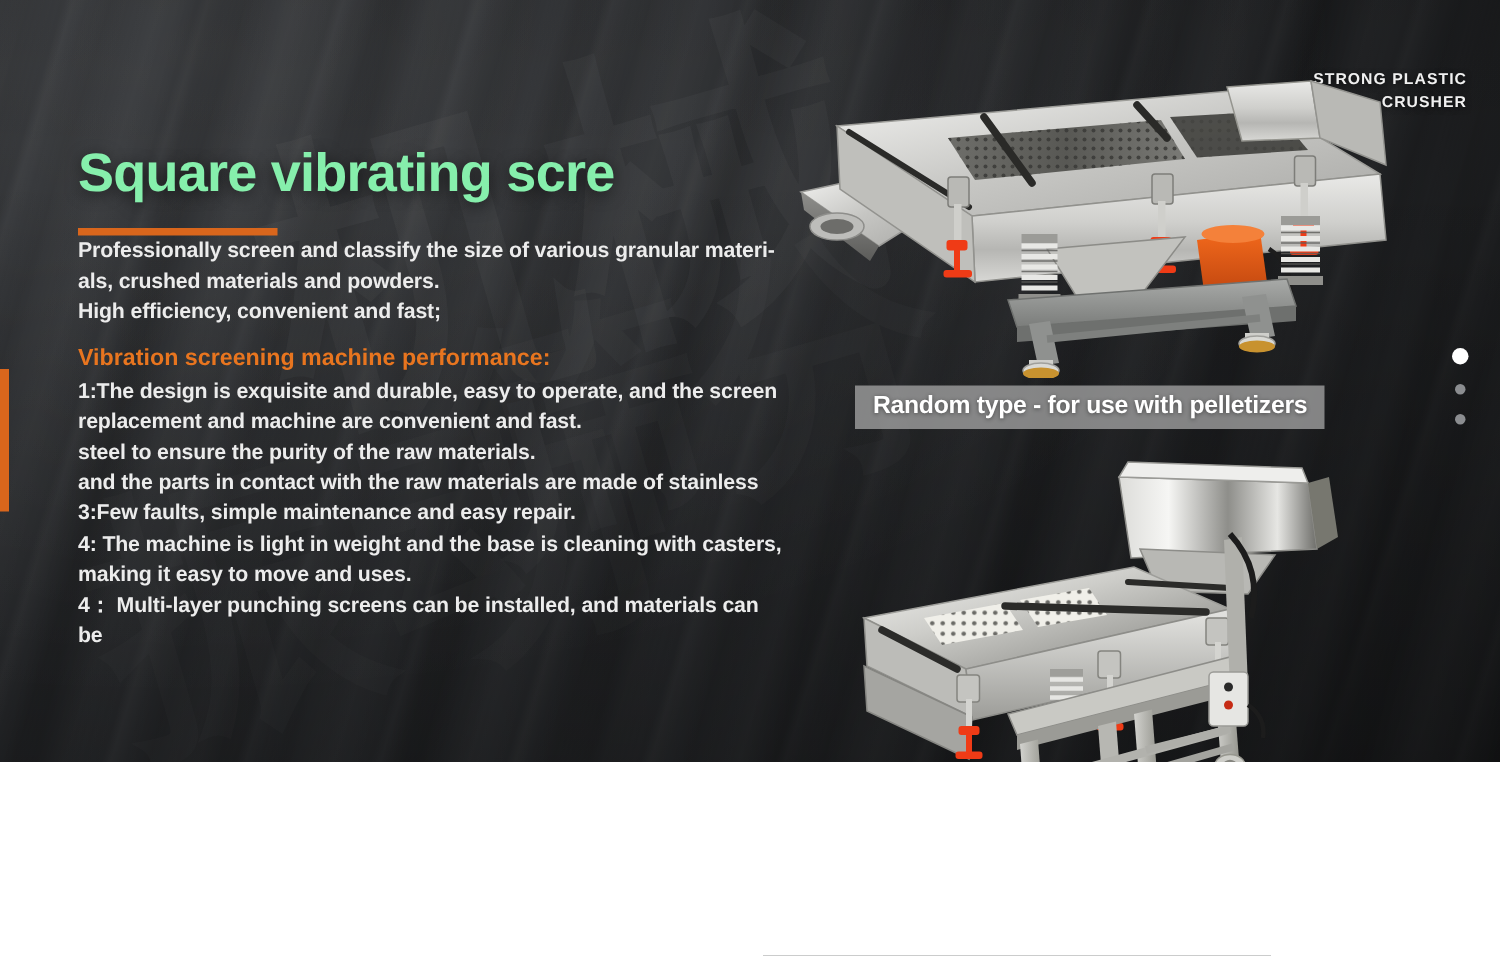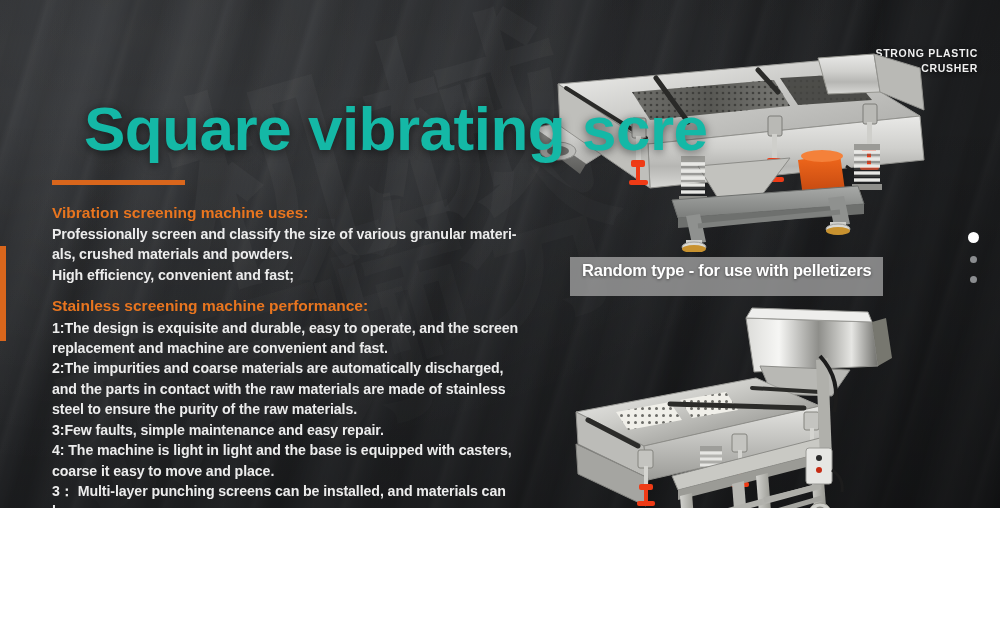--- a/index.html
+++ b/index.html
@@ -53,24 +53,23 @@
     font-family:"DejaVu Sans", sans-serif;
   }
   .wm1 { left:170px;  top:10px;  font-size:210px; }
   .wm2 { left:300px;  top:150px; font-size:170px; color:rgba(255,255,255,0.028); }
   .wm3 { left:60px;   top:250px; font-size:190px; color:rgba(255,255,255,0.022); }
 
   
   #copy { position:absolute; left:52px; top:96px; width:470px; }
 
   #headline {
-    font-size:62px; font-weight:700; color:#14b8a6; line-height:1.06;
+    font-size:36px; font-weight:700; color:#86efac; line-height:1.06;
     letter-spacing:-0.5px; white-space:nowrap;
     text-shadow:0 2px 10px rgba(0,0,0,.55);
-    margin-left:32px;
   }
   #rule { margin-top:18px; width:133px; height:5px; background:#d9661c; }
 
   .sec-head {
     color:#e8751f; font-size:15.5px; font-weight:700; line-height:1.5;
     margin-top:16px;
   }
   .sec-head.tight { margin-top:9px; }
   .body-line {
     color:#ececec; font-size:14.2px; font-weight:600; line-height:1.44;
@@ -89,21 +88,21 @@
   }
 
   
   .figure { position:absolute; }
   #fig-top    { left:528px; top:48px;  width:404px; height:204px; }
   #fig-bottom { left:520px; top:300px; width:420px; height:262px; }
 
   .caption {
     position:absolute; background:rgba(168,168,168,.74);
     color:#fff; font-size:16.5px; font-weight:700; letter-spacing:-.2px;
-    padding:4px 12px 16px; white-space:nowrap;
+    padding:4px 12px 6px; white-space:nowrap;
     text-shadow:0 1px 3px rgba(0,0,0,.45);
   }
   #cap-top    { left:570px; top:257px; }
   #cap-bottom { left:570px; top:556px; }
 
   
   #dots { position:absolute; right:21px; top:232px; display:flex; flex-direction:column; align-items:center; gap:13px; }
   .dot { border-radius:50%; }
   .dot.on  { width:11px; height:11px; background:#fff; }
   .dot.off { width:7px;  height:7px;  background:#8b8d90; }
@@ -404,35 +403,33 @@
         </g>
       </svg>
     </div>
 
     <div class="caption" id="cap-bottom">Random type - for use with pelletizers</div>
 
     <div id="copy">
       <div id="headline">Square vibrating scre</div>
       <div id="rule"></div>
 
-      <div class="sec-head">Vibration screening machine uses:</div>
       <div class="body-line">Professionally screen and classify the size of various granular materi-</div>
       <div class="body-line">als, crushed materials and powders.</div>
       <div class="body-line">High efficiency, convenient and fast;</div>
 
-      <div class="sec-head tight">Stainless screening machine performance:</div>
+      <div class="sec-head tight">Vibration screening machine performance:</div>
       <div class="body-line">1:The design is exquisite and durable, easy to operate, and the screen</div>
       <div class="body-line">replacement and machine are convenient and fast.</div>
-      <div class="body-line">2:The impurities and coarse materials are automatically discharged,</div>
+      <div class="body-line">steel to ensure the purity of the raw materials.</div>
       <div class="body-line">and the parts in contact with the raw materials are made of stainless</div>
-      <div class="body-line">steel to ensure the purity of the raw materials.</div>
       <div class="body-line">3:Few faults, simple maintenance and easy repair.</div>
-      <div class="body-line">4: The machine is light in light and the base is equipped with casters,</div>
-      <div class="body-line">coarse it easy to move and place.</div>
-      <div class="body-line">3： Multi-layer punching screens can be installed, and materials can be</div>
+      <div class="body-line">4: The machine is light in weight and the base is cleaning with casters,</div>
+      <div class="body-line">making it easy to move and uses.</div>
+      <div class="body-line">4： Multi-layer punching screens can be installed, and materials can be</div>
     </div>
 
     <div id="dots">
       <div class="dot on"></div>
       <div class="dot off"></div>
       <div class="dot off"></div>
     </div>
 
   </div>
 

